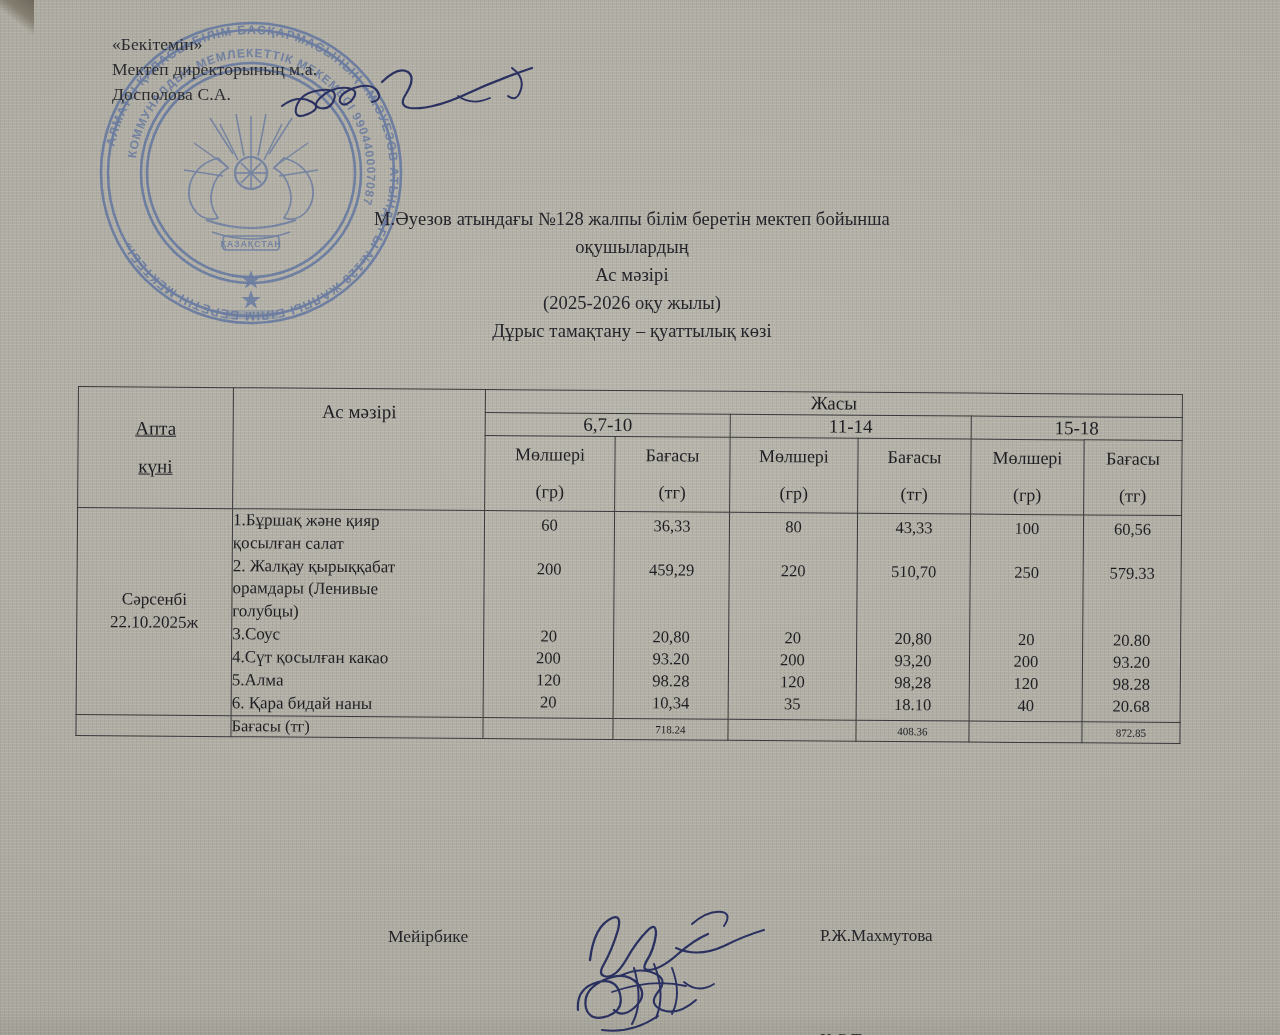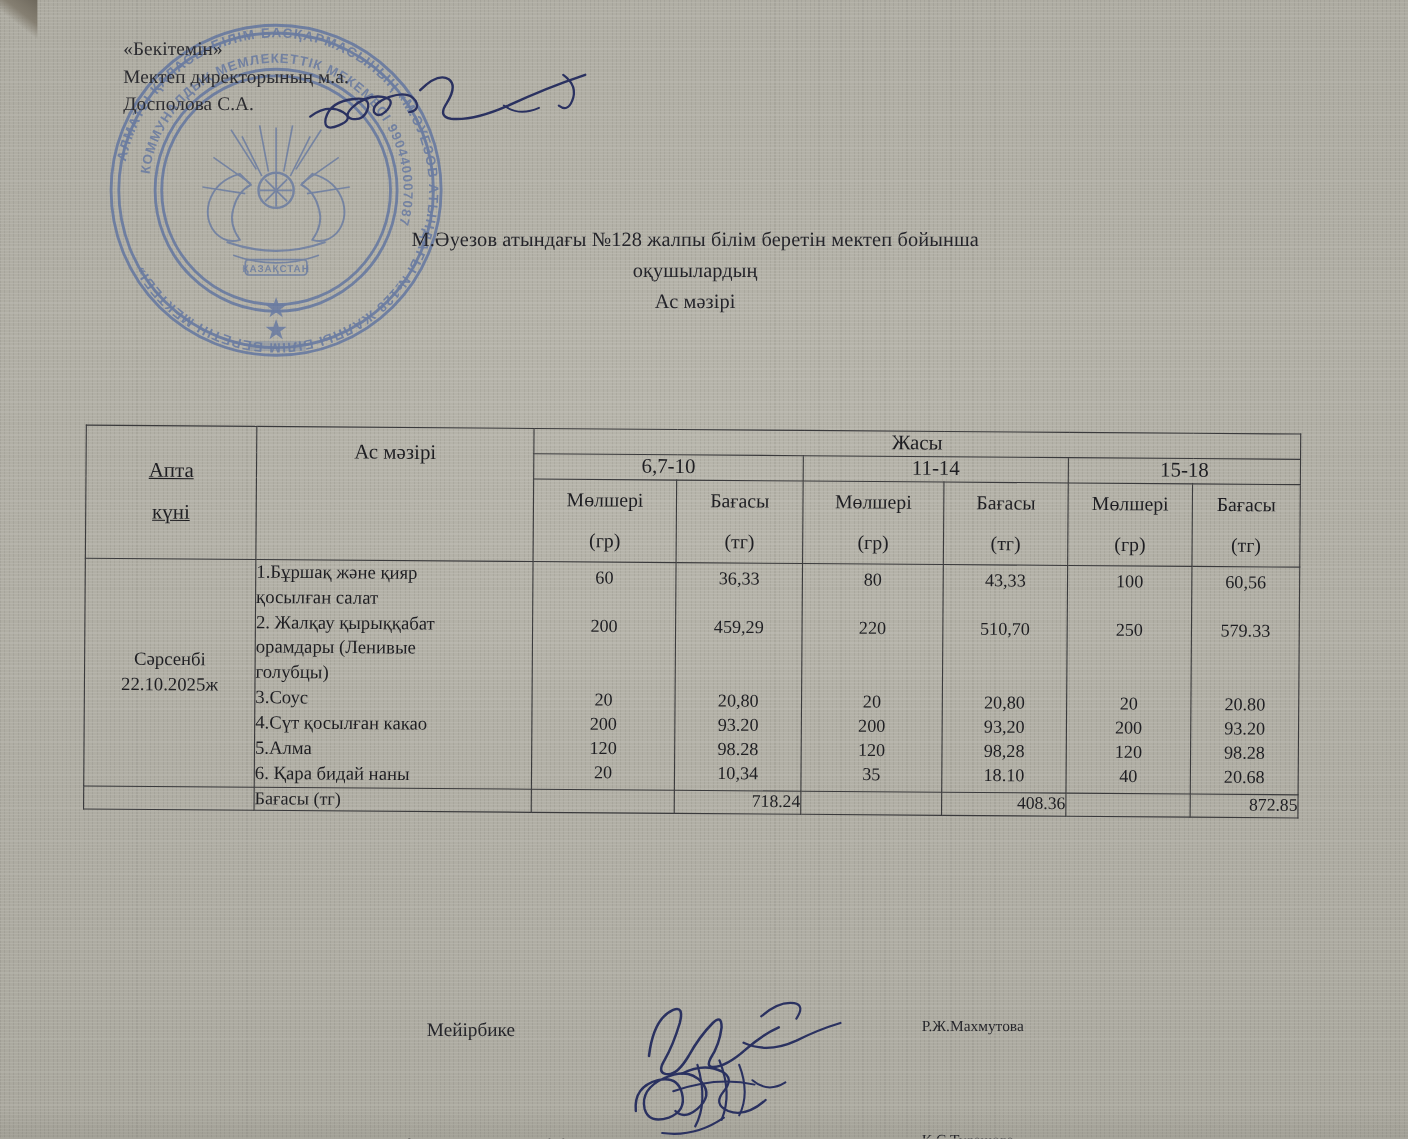--- a/index.html
+++ b/index.html
@@ -167,23 +167,23 @@
   }
 
   
   .totlabel {
     font-size: 16.5px;
     font-weight: bold;
     padding: 7px 8px 7px 10px;
     text-align: left;
   }
   .totval {
-    font-size: 16px;
+    font-size: 11px;
     font-weight: bold;
-    text-align: right;
+    text-align: center;
     padding: 7px 4px;
   }
   .totblank { padding: 7px 4px; }
 
   
   #signatures {
     position: absolute;
     left: 0; right: 0;
     top: 912px;
     z-index: 6;
@@ -193,22 +193,22 @@
     height: 52px;
   }
   .sigrole {
     position: absolute;
     font-size: 17.5px;
     color: #25252a;
     white-space: nowrap;
   }
   .signame {
     position: absolute;
-    left: 838px;
-    font-size: 14px;
+    left: 820px;
+    font-size: 17px;
     color: #25252a;
     white-space: nowrap;
   }
   #sig-role-1 { left: 388px; top: 14px; }
   #sig-name-1 { top: 14px; }
   #sig-role-2 { left: 366px; top: 66px; }
   #sig-name-2 { top: 66px; }
 
   #staff-signature {
     position: absolute;
@@ -300,20 +300,22 @@
     <path d="M106 20 q16 -16 26 -10 q8 6 -2 22 q-8 12 4 14 q20 2 52 -12 q34 -16 70 -28" stroke-width="2.2"></path>
     <path d="M236 6 q14 10 8 24 q-4 10 -12 4" stroke-width="2"></path>
     <path d="M182 34 q14 10 32 2" stroke-width="1.7"></path>
   </g>
 </svg>
 
 <div id="title-block">
   <div class="tline">М.Әуезов атындағы №128 жалпы білім беретін мектеп бойынша</div>
   <div class="tline">оқушылардың</div>
   <div class="tline">Ас мәзірі</div>
+  <div class="tline">(2025-2026 оқу жылы)</div>
+  <div class="tline">Дұрыс тамақтану – қуаттылық көзі</div>
 </div>
 
 <table id="menu-table">
   <colgroup>
     <col style="width:155px">
     <col style="width:252px">
     <col style="width:130px">
     <col style="width:115px">
     <col style="width:128px">
     <col style="width:113px">

